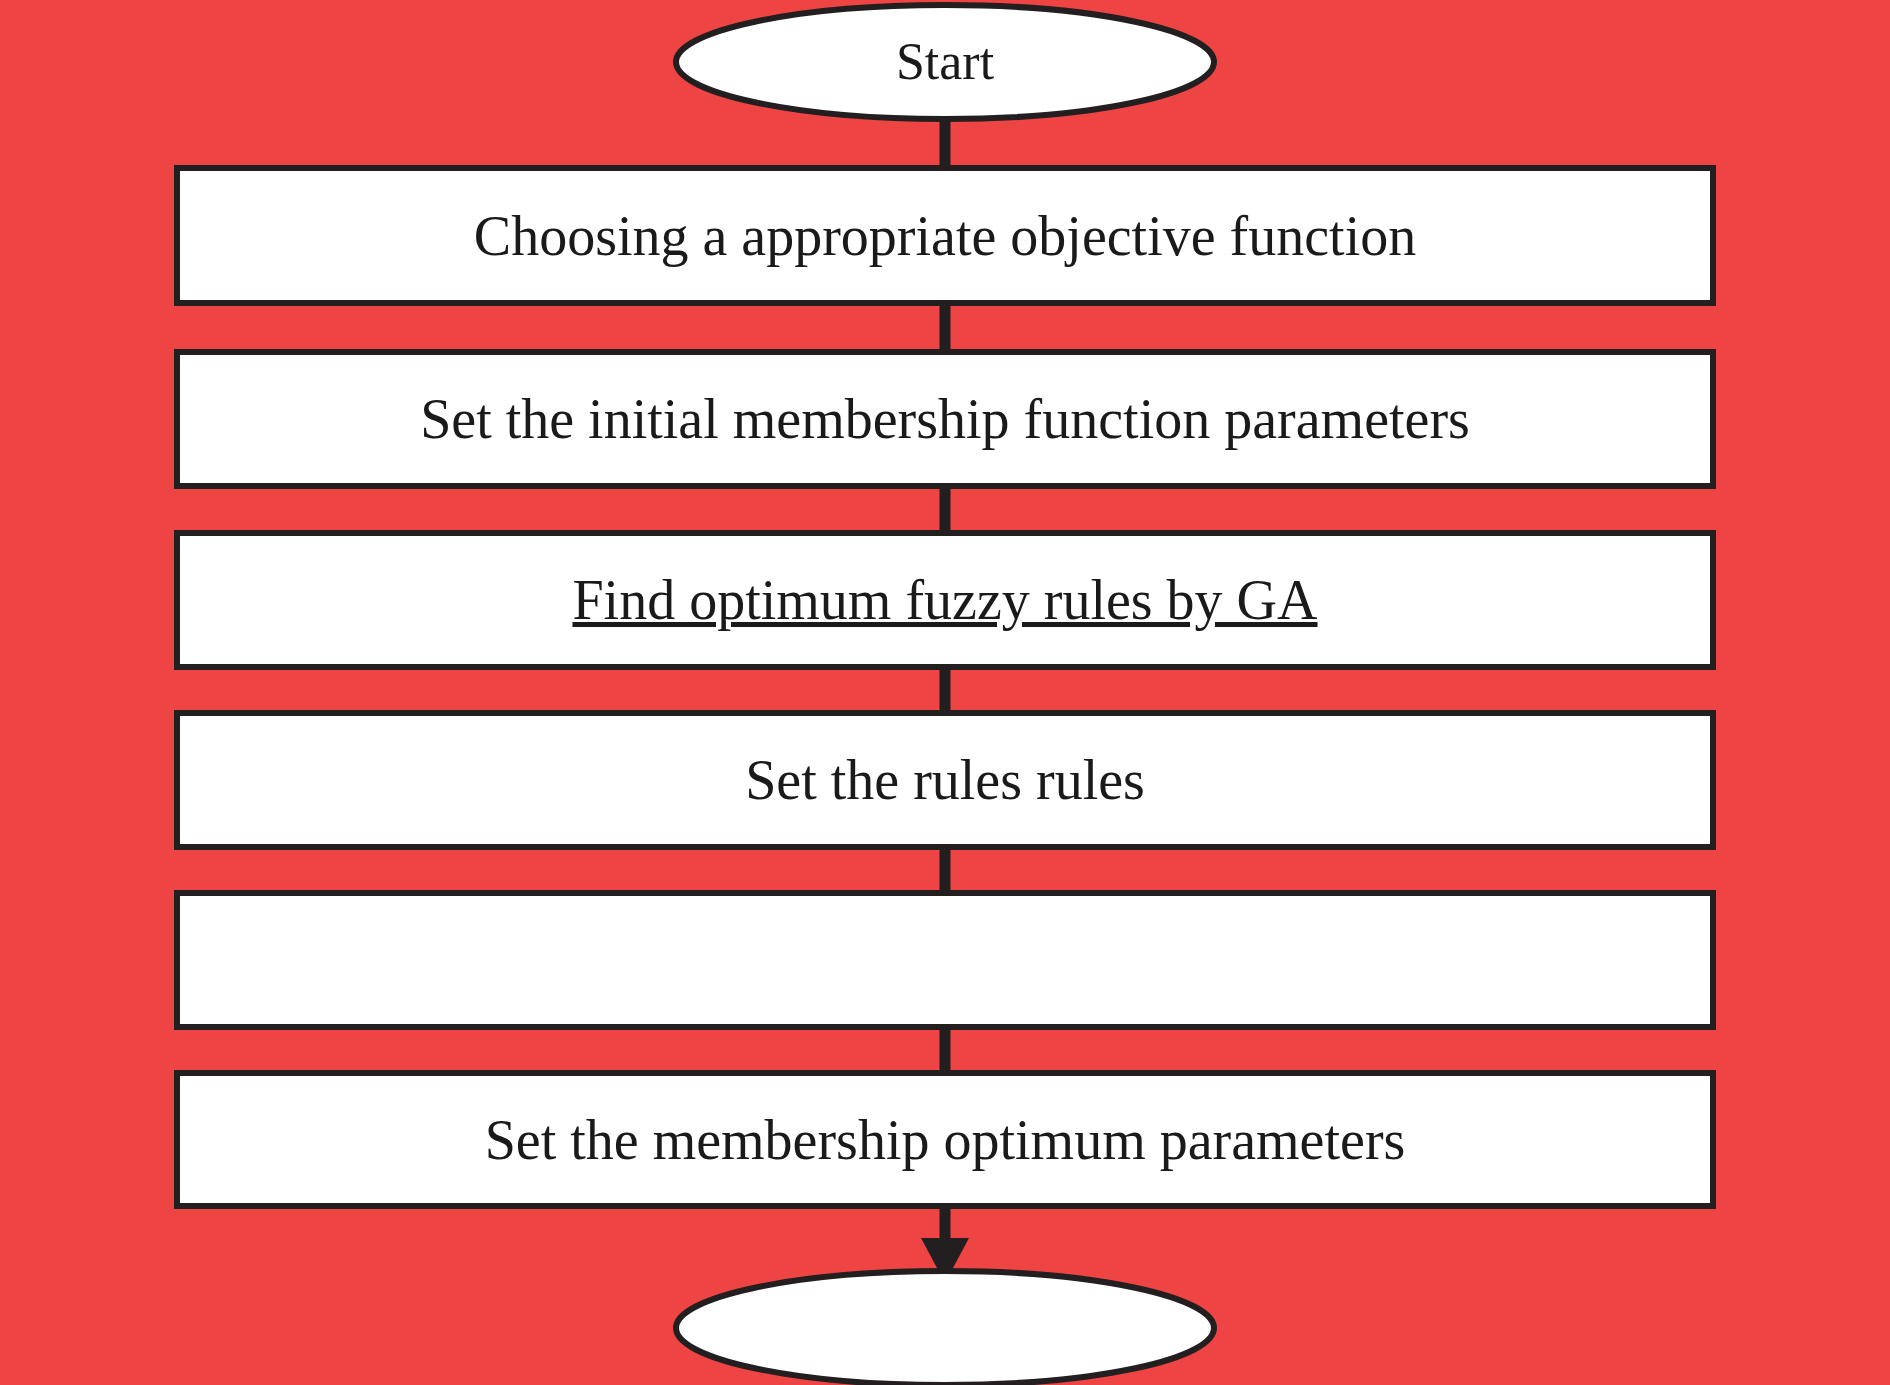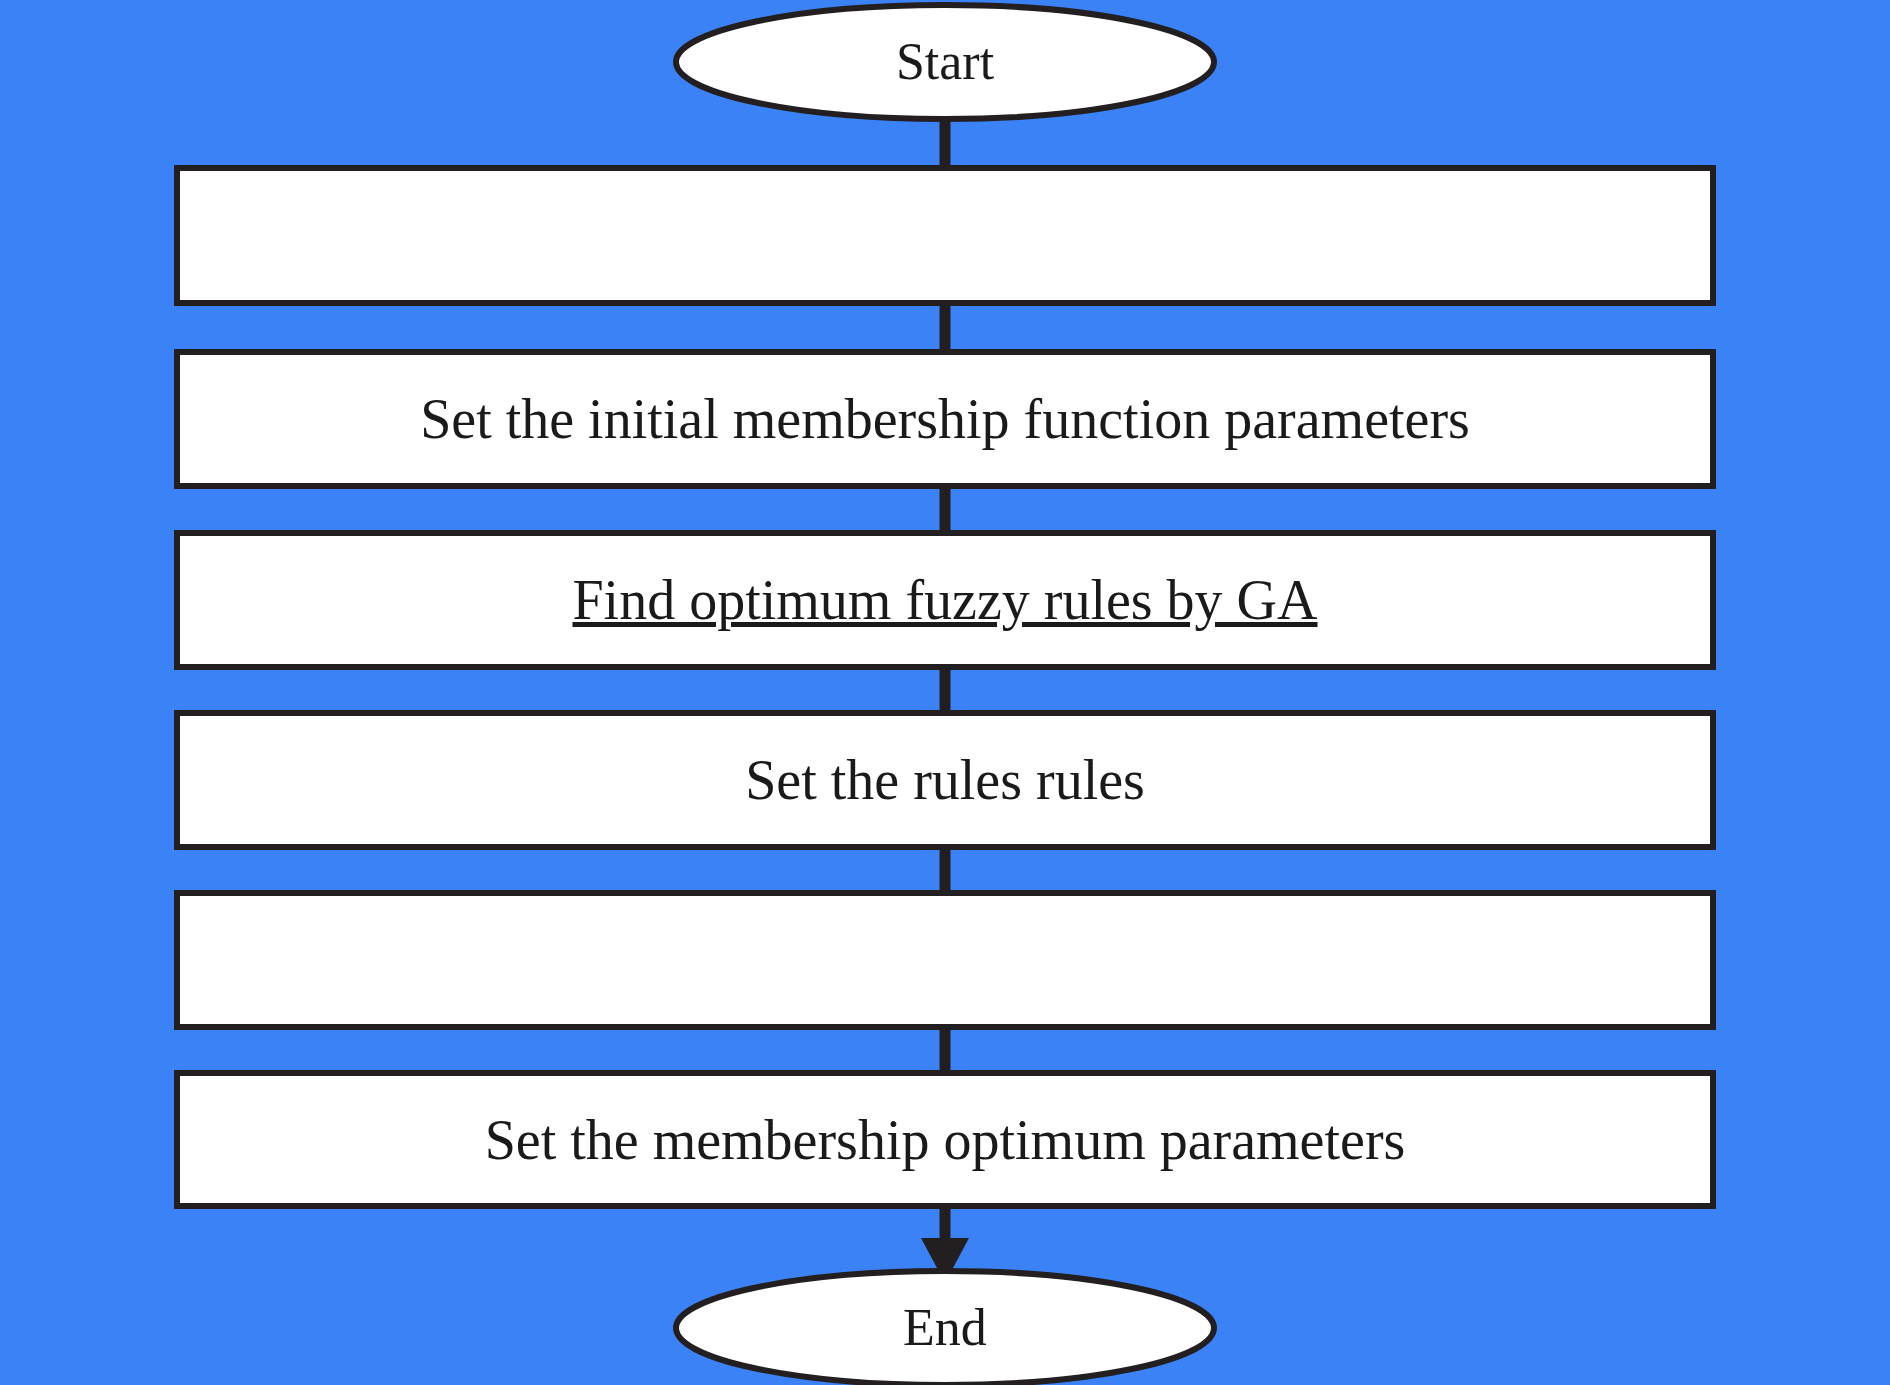--- a/index.html
+++ b/index.html
@@ -55,21 +55,21 @@
   .label-terminator {
     font-size: 52px;
   }
   .label-process {
     font-size: 56px;
   }
 </style>
 </head>
 <body>
 
-<div id="canvas" style="background: #3b82f6;">
+<div id="canvas" style="background: #ef4444;">
 
   <svg id="flow-svg" viewBox="0 0 1890 1385" xmlns="http://www.w3.org/2000/svg">
 
     <ellipse class="node-shape terminator-shape" cx="945" cy="62" rx="269" ry="57" stroke="#231f20" fill="#ffffff"></ellipse>
 
     <g>
       <line class="connector-line" x1="945" y1="118" x2="945" y2="250" stroke="#231f20"></line>
       <polygon class="connector-head" points="921,248 969,248 945,300" fill="#231f20"></polygon>
     </g>
 
@@ -113,25 +113,25 @@
     <g>
       <line class="connector-line" x1="945" y1="1203" x2="945" y2="1240" stroke="#231f20"></line>
       <polygon class="connector-head" points="921,1238 969,1238 945,1283" fill="#231f20"></polygon>
     </g>
 
     <ellipse class="node-shape terminator-shape" cx="945" cy="1328" rx="269" ry="57" stroke="#231f20" fill="#ffffff"></ellipse>
   </svg>
 
   <div class="node-label label-terminator" style="left: 676px; top: 5px; width: 538px; height: 114px; color: rgb(26, 26, 26);">Start</div>
 
+  <div class="node-label label-process" style="left: 177px; top: 168px; width: 1536px; height: 135px; color: rgb(26, 26, 26);">Choosing a appropriate objective function</div>
 
   <div class="node-label label-process" style="left: 177px; top: 352px; width: 1536px; height: 134px; color: rgb(26, 26, 26);">Set the initial membership function parameters</div>
 
   <div class="node-label label-process" style="left: 177px; top: 533px; width: 1536px; height: 134px; color: rgb(26, 26, 26); text-decoration: underline;">Find optimum fuzzy rules by GA</div>
 
   <div class="node-label label-process" style="left: 177px; top: 713px; width: 1536px; height: 134px; color: rgb(26, 26, 26);">Set the rules rules</div>
 
 
   <div class="node-label label-process" style="left: 177px; top: 1073px; width: 1536px; height: 133px; color: rgb(26, 26, 26);">Set the membership optimum parameters</div>
 
-  <div class="node-label label-terminator" style="left: 676px; top: 1271px; width: 538px; height: 114px; color: rgb(26, 26, 26);">End</div>
 
 </div>
 
 </body></html>

